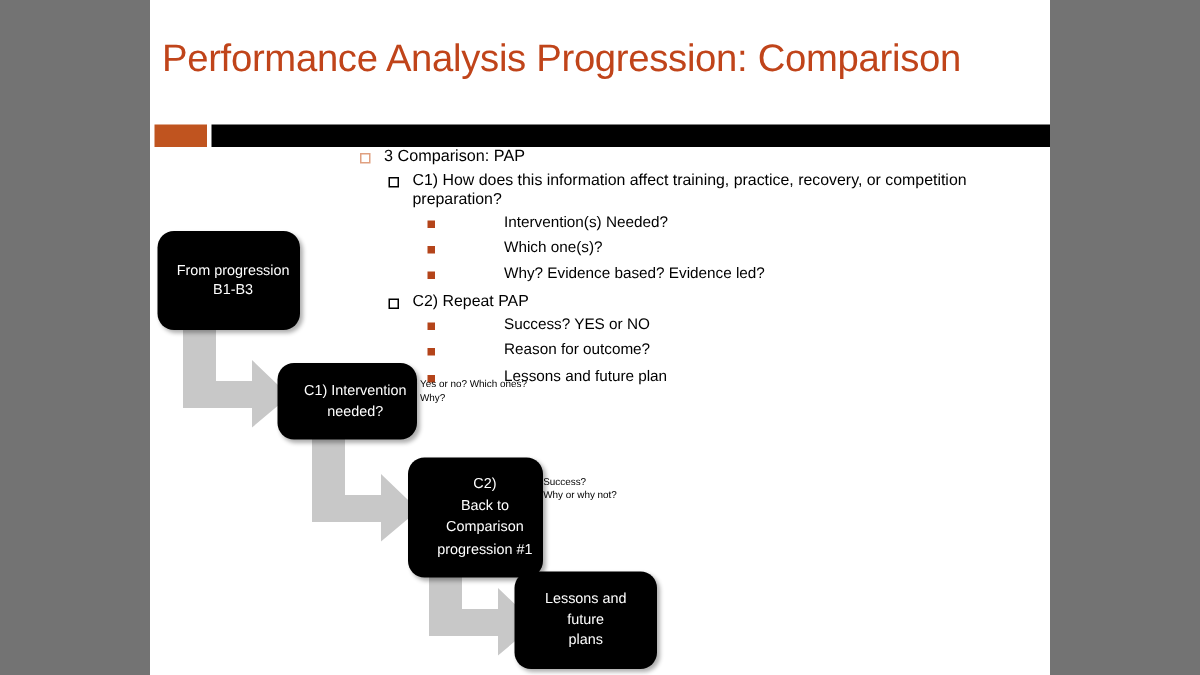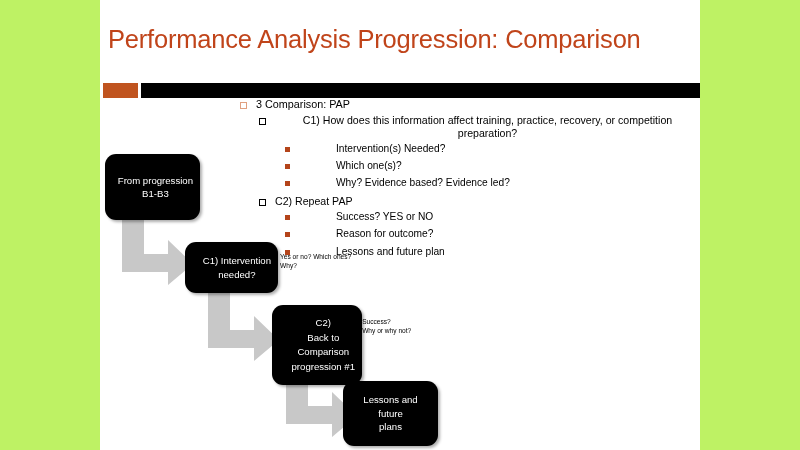--- a/index.html
+++ b/index.html
@@ -11,21 +11,21 @@
     width: 800px;
     height: 450px;
     overflow: hidden;
     font-family: "Liberation Sans", sans-serif;
   }
 
   #stage {
     position: relative;
     width: 800px;
     height: 450px;
-    background: #bef264;
+    background: #737373;
   }
 
   
   #slide {
     position: absolute;
     left: 100px;
     top: 0px;
     width: 600px;
     height: 450px;
     background: #ffffff;
@@ -78,21 +78,20 @@
     margin-bottom: 1px;
   }
   .bullet-mark {
     flex: 0 0 auto;
     margin-top: 5px;
   }
   .bullet-text {
     color: #000000;
     font-size: 10.5px;
     line-height: 12.8px;
-    text-align: center;
   }
 
   
   .lvl1 { padding-left: 0px; }
   .lvl1 .bullet-mark {
     width: 5px; height: 5px;
     border: 1.2px solid #E0A080;
     background: #ffffff;
     margin-right: 9px;
     margin-top: 4px;

